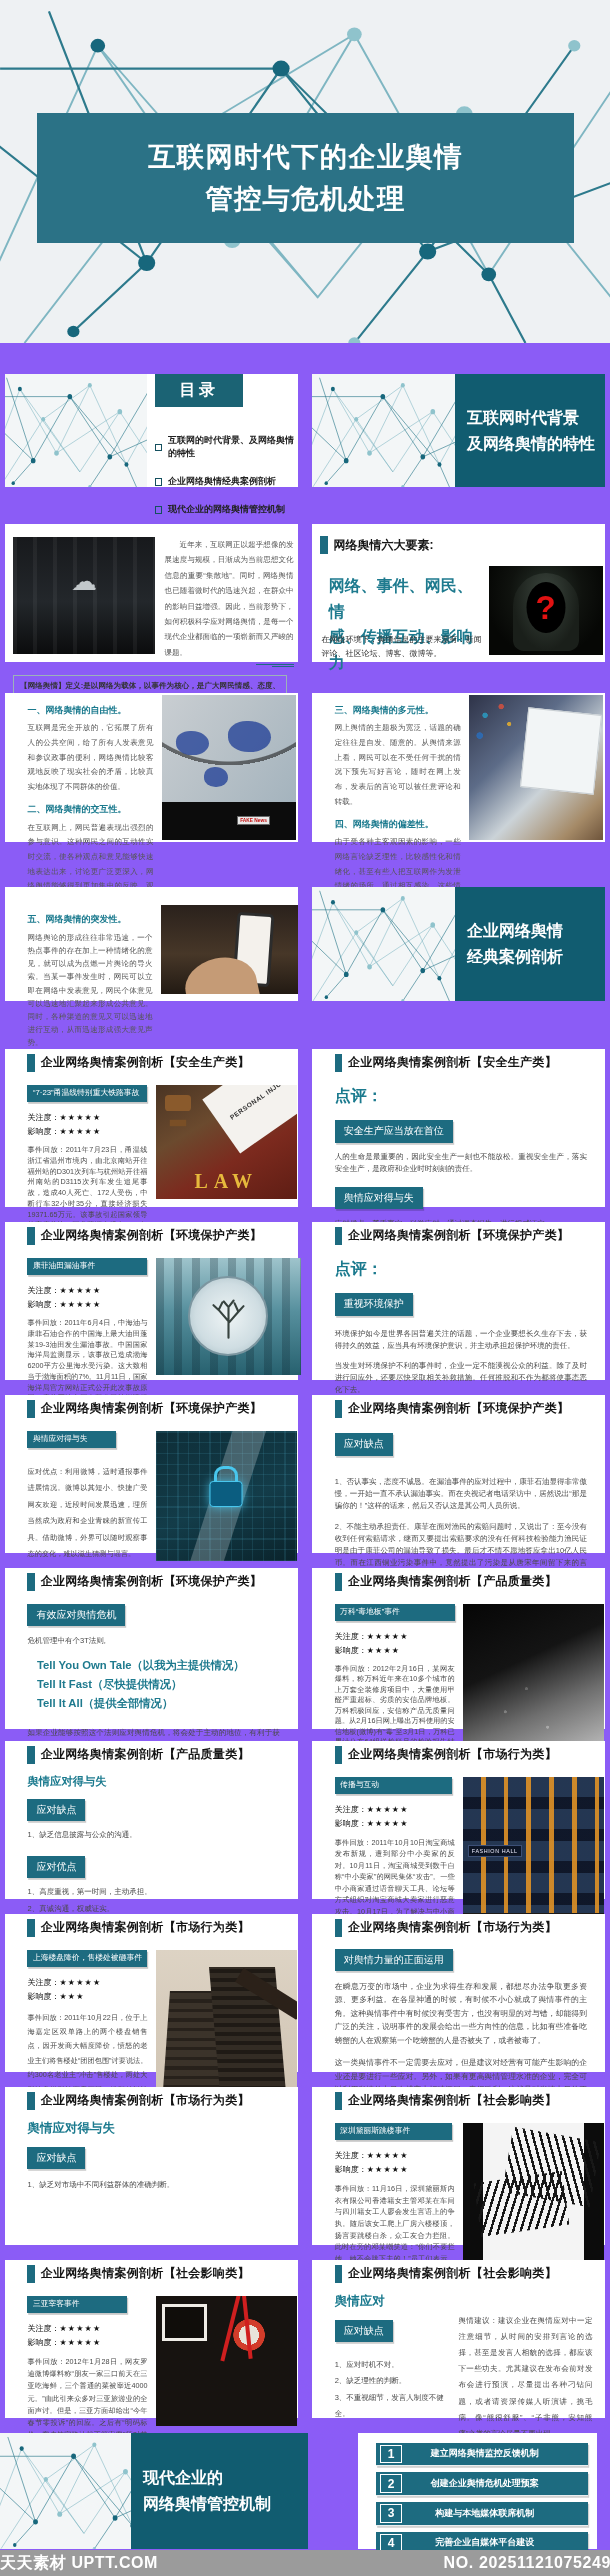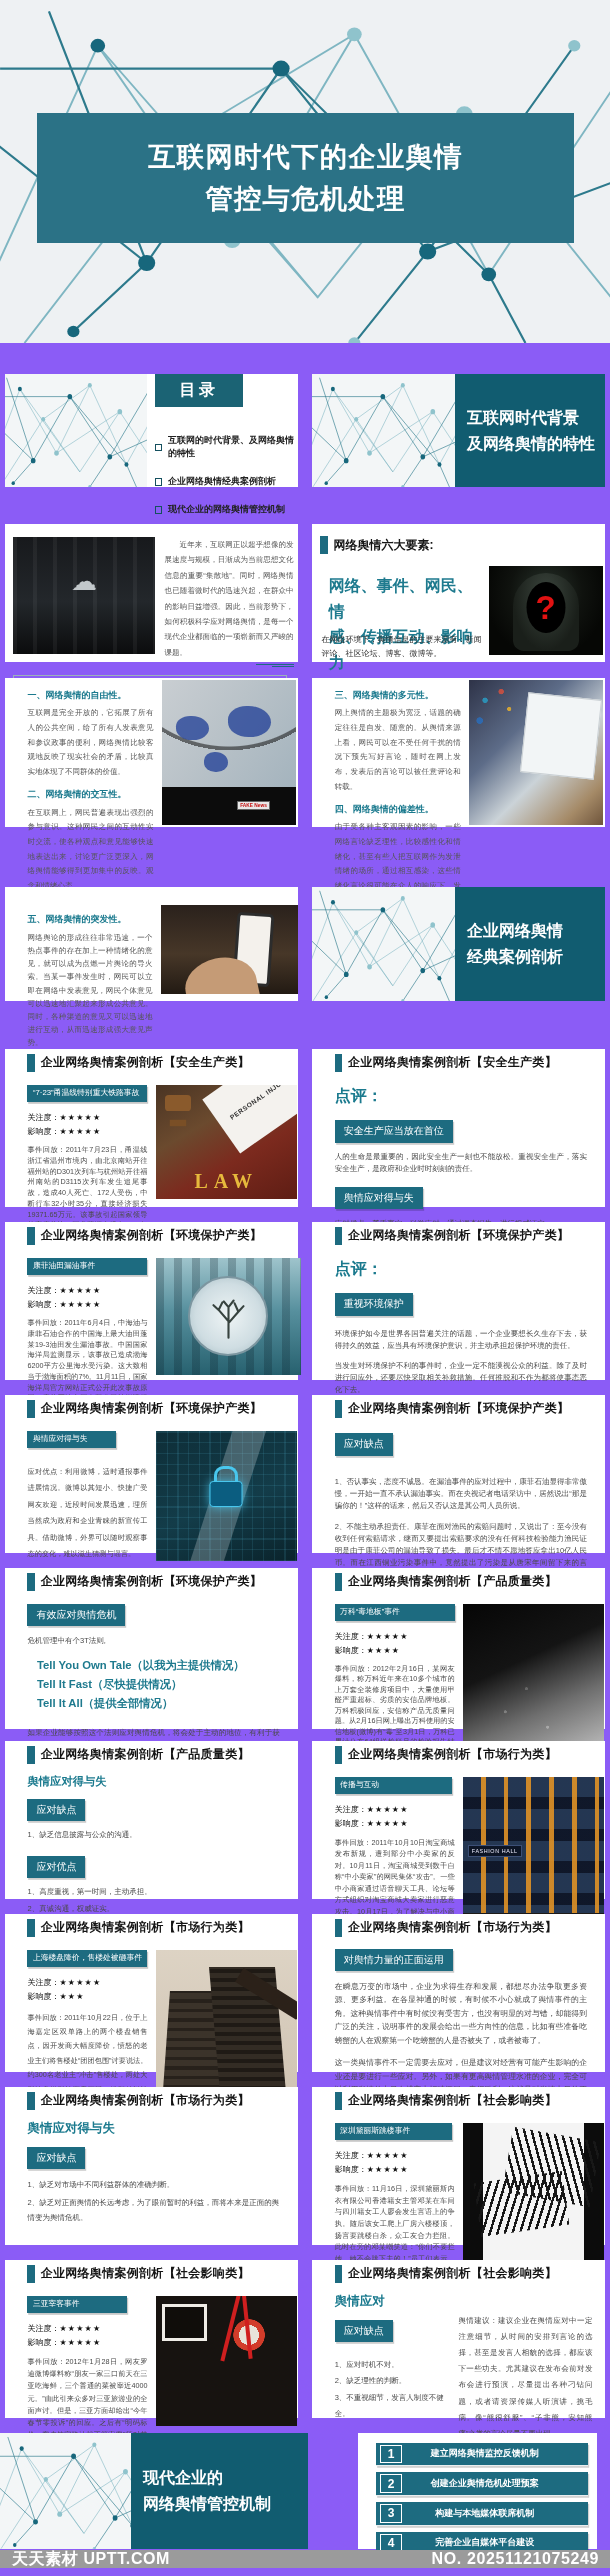--- a/index.html
+++ b/index.html
@@ -86,22 +86,22 @@
 
   
   .mech{padding:9.5px 9.5px 0 22.7px;}
   .mbar{display:flex;align-items:center;height:22.7px;background:#1d6b80;margin-bottom:6px;
     box-shadow:1.2px 1.8px 0 rgba(0,0,0,.18);border-bottom:1.2px solid #e8eef0;}
   .mnum{width:20px;height:16.7px;border:1.2px solid #fff;margin:0 7.2px 0 4.2px;color:#fff;font-weight:bold;font-size:12px;
     display:flex;align-items:center;justify-content:center;flex:0 0 auto;}
   .mtext{flex:1;text-align:center;color:#fff;font-weight:bold;font-size:9px;padding-right:27.4px;}
 
   
-  #footer{top:2550px;height:18px;background:#9b9b9b;display:flex;align-items:center;justify-content:space-between;
-    padding:0 12px;box-sizing:border-box;text-align:center;}
+  #footer{top:2550px;height:26px;background:#9b9b9b;display:flex;align-items:center;justify-content:space-between;
+    padding:0 0;box-sizing:border-box;text-align:center;}
   #footer .ftxt{color:#fff;font-weight:bold;font-size:16px;letter-spacing:0.6px;}
 
   
   .img-server{width:142px;height:117px;background:
     repeating-linear-gradient(90deg,rgba(255,255,255,.05) 0 3.6px,transparent 3.6px 20px),
     linear-gradient(180deg,#17191c 0%,#23272b 55%,#0b0c0d 100%);}
   .img-server .cloud{position:absolute;left:50%;top:38%;transform:translate(-50%,-50%);color:#dfe5e8;font-size:26px;opacity:.85;}
   .img-globe{width:134px;height:145px;background:
     linear-gradient(0deg,#0c0c0c 0 26%,transparent 26%),
     radial-gradient(circle at 50% -40%,transparent 58%,rgba(20,20,20,.55) 58.5% 60%,transparent 60%),
@@ -294,21 +294,21 @@
       <div class="el-note">在网络环境下，舆情信息的主要来源有：新闻评论、社区论坛、博客、微博等。</div>
       <div class="hacker">
         <div class="hood"></div>
         <div class="face">
           <span class="qmark">?</span>
         </div>
       </div>
     </div>
   </div>
 
-  <div class="row" style="top:678px;height:149px">
+  <div class="row" style="top:693px;height:149px">
     <div class="sl left">
       <div class="feat-flex">
         <div class="feat-col">
           <div class="feat-t">一、网络舆情的自由性。</div>
           <div class="feat-p">互联网是完全开放的，它拓展了所有人的公共空间，给了所有人发表意见和参议政事的便利，网络舆情比较客观地反映了现实社会的矛盾，比较真实地体现了不同群体的价值。</div>
           <div class="feat-t">二、网络舆情的交互性。</div>
           <div class="feat-p">在互联网上，网民普遍表现出强烈的参与意识。这种网民之间的互动性实时交流，使各种观点和意见能够快速地表达出来，讨论更广泛更深入，网络舆情能够得到更加集中的反映。观念和情绪心态。</div>
         </div>
         <div class="ph-img img-globe">
           <div class="blob" style="left:14.3px;top:36px;width:33px;height:24px"></div>
@@ -572,21 +572,20 @@
   <div class="row" style="top:2087px;height:158px">
     <div class="sl left">
       <div class="case-header">
           <span class="hbar"></span>
         <span class="ht">企业网络舆情案例剖析【市场行为类】</span>
         </div>
       <div class="comment-wrap" style="padding-left:22.7px">
         <div class="teal-h" style="font-size:12.5px">舆情应对得与失</div>
         <div class="tbox">应对缺点</div>
         <div class="num-item" style="line-height:2.6">1、缺乏对市场中不同利益群体的准确判断。</div>
-        <div class="num-item" style="line-height:2.0">2、缺乏对正面舆情的长远考虑，为了眼前暂时的利益，而将本来是正面的舆情变为舆情危机。</div>
       </div>
     </div>
     <div class="sl right">
       <div class="case-header">
           <span class="hbar"></span>
         <span class="ht">企业网络舆情案例剖析【社会影响类】</span>
         </div>
       <div class="case-flex">
         <div class="case-lcol">
           <div class="label-box" style="width:107px">深圳黛丽斯跳楼事件</div>

